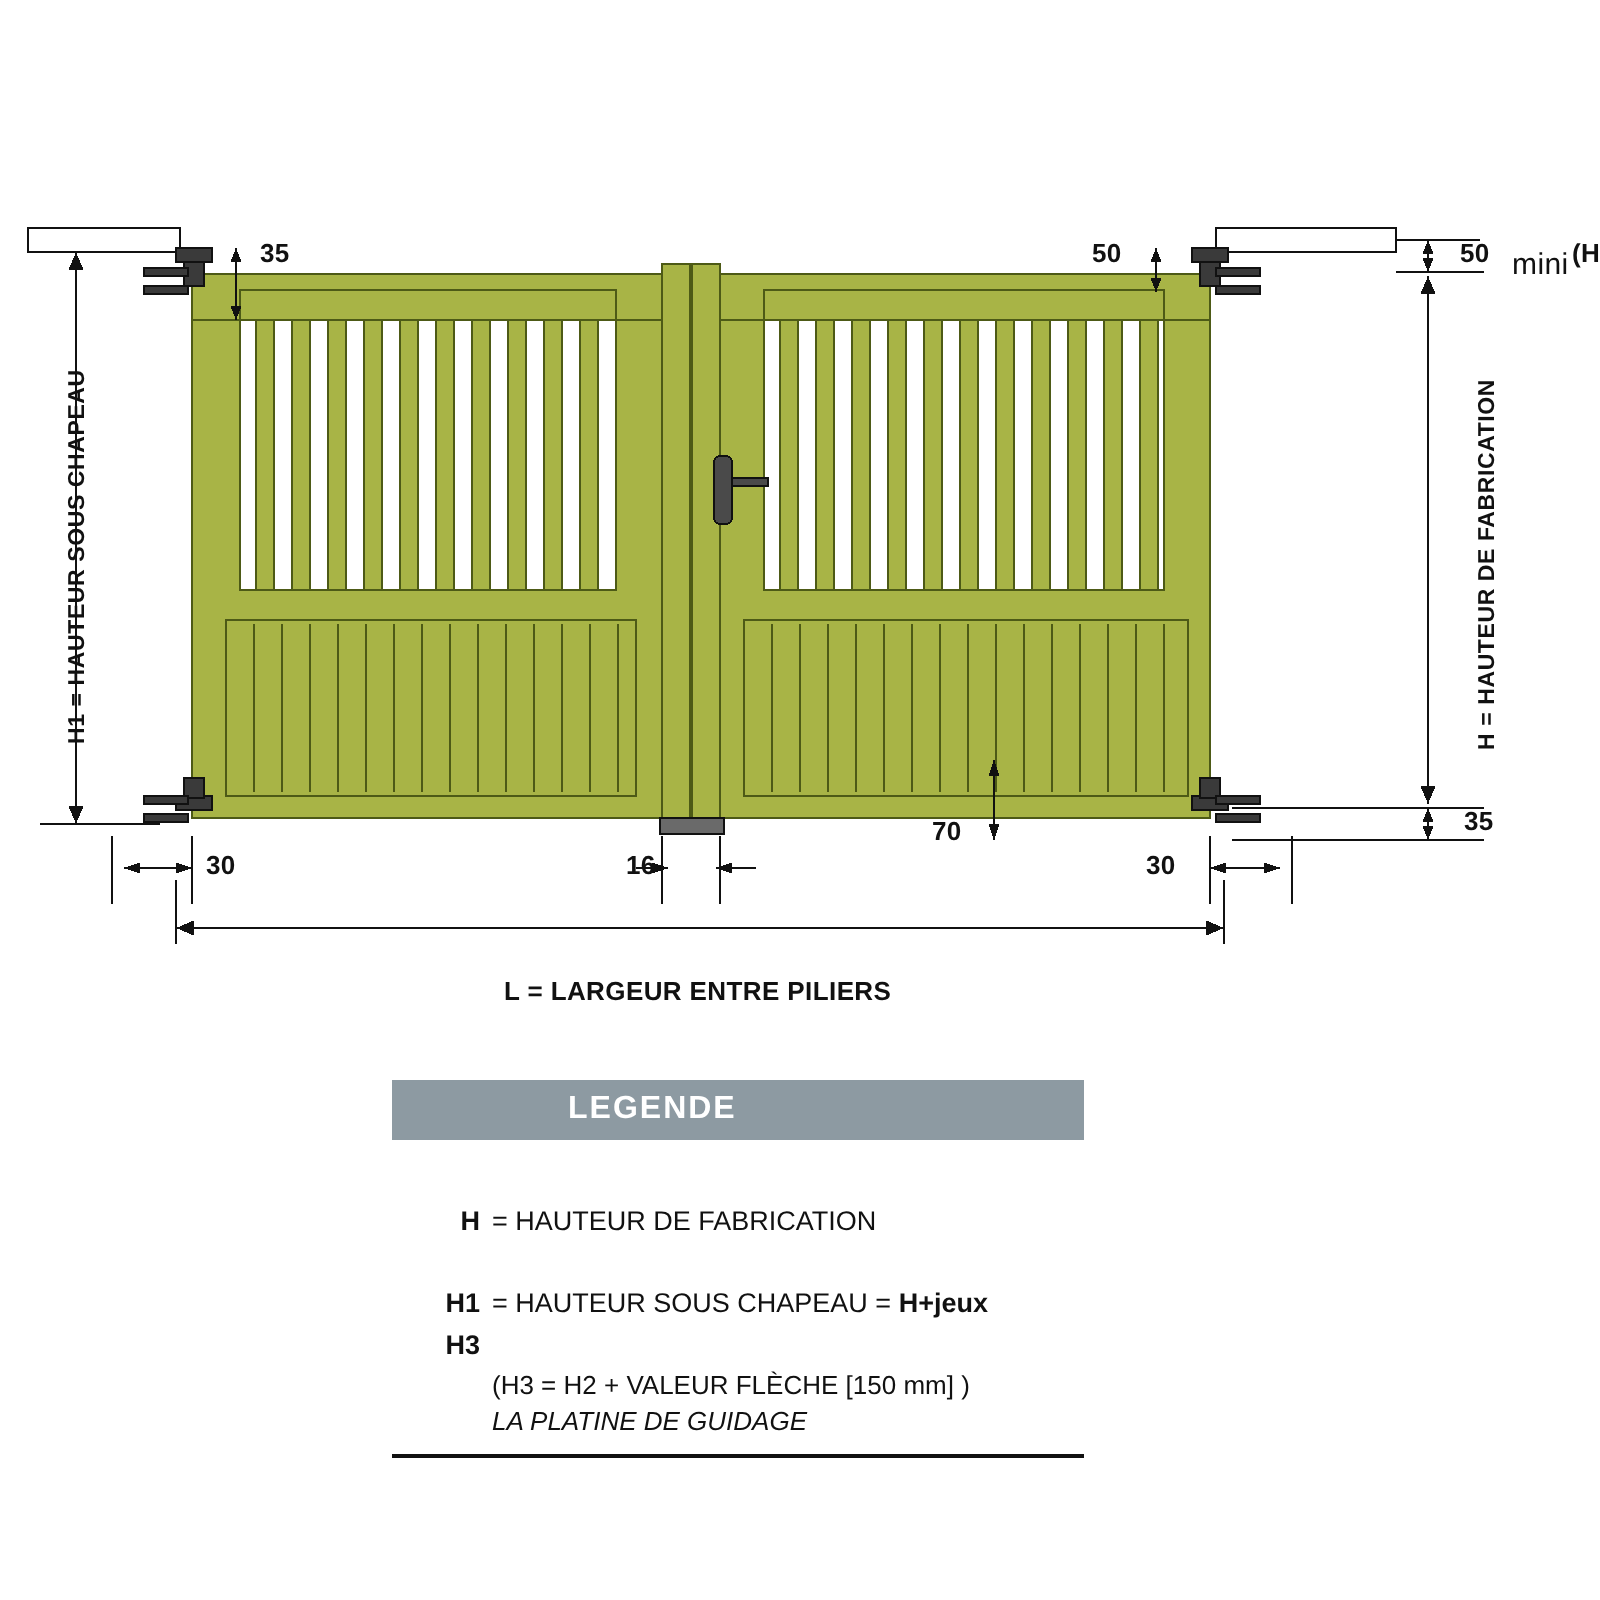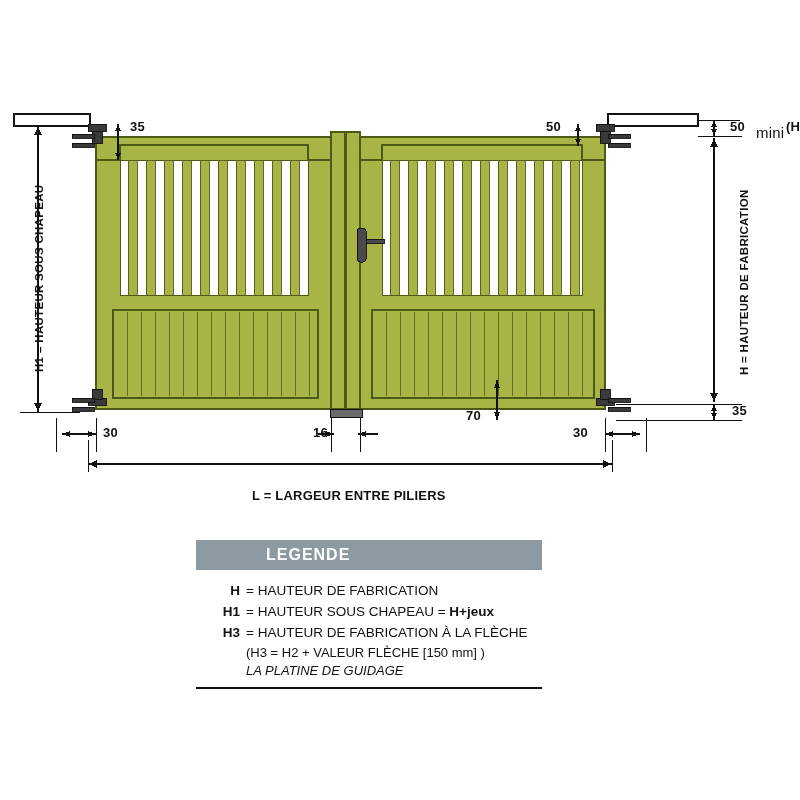--- a/index.html
+++ b/index.html
@@ -48,21 +48,21 @@
     left: 196px;
     top: 540px;
     width: 346px;
   }
   .legend-head {
     background: #8d9aa2;
     color: #ffffff;
     font-size: 16px;
     font-weight: bold;
     letter-spacing: 1px;
-    padding: 6px 0 6px 70px;
+    padding: 6px 0 6px 88px;
     box-sizing: border-box;
     height: 30px;
   }
   .legend-body {
     border-bottom: 2px solid #111;
     padding: 10px 0 8px 0;
   }
   .legend-row {
     display: flex;
     align-items: baseline;
@@ -70,21 +70,21 @@
     color: #111;
     padding: 3px 0;
   }
   .legend-key {
     width: 44px;
     text-align: right;
     font-weight: bold;
     padding-right: 6px;
     flex: 0 0 auto;
   }
-  .legend-val { font-weight: normal; }
+  .legend-val { font-weight: normal; margin-top: 20px; }
   .legend-val b { font-weight: bold; }
   .legend-sub {
     font-size: 13px;
     padding: 2px 0 2px 50px;
     color: #111;
   }
   .legend-sub b { font-weight: normal; }
   .legend-cont {
     font-size: 13px;
     padding: 1px 0 1px 50px;
@@ -307,24 +307,20 @@
       <div class="legend-row">
         <div class="legend-key">H1</div>
         <div class="legend-val">
           <span>=</span>
           <span>HAUTEUR SOUS CHAPEAU  =  </span><b>H+jeux</b>
         </div>
       </div>
 
       <div class="legend-row">
         <div class="legend-key">H3</div>
-        <div class="legend-val">
-          <span>=</span>
-          <span>HAUTEUR DE FABRICATION À LA FLÈCHE</span>
-        </div>
       </div>
 
       <div class="legend-sub">
         <span>(H3 = H2 + </span><b>VALEUR FLÈCHE</b><span> [150 mm] )</span>
       </div>
 
 
       <div class="legend-cont">LA PLATINE DE GUIDAGE</div>
     </div>
   </div>

